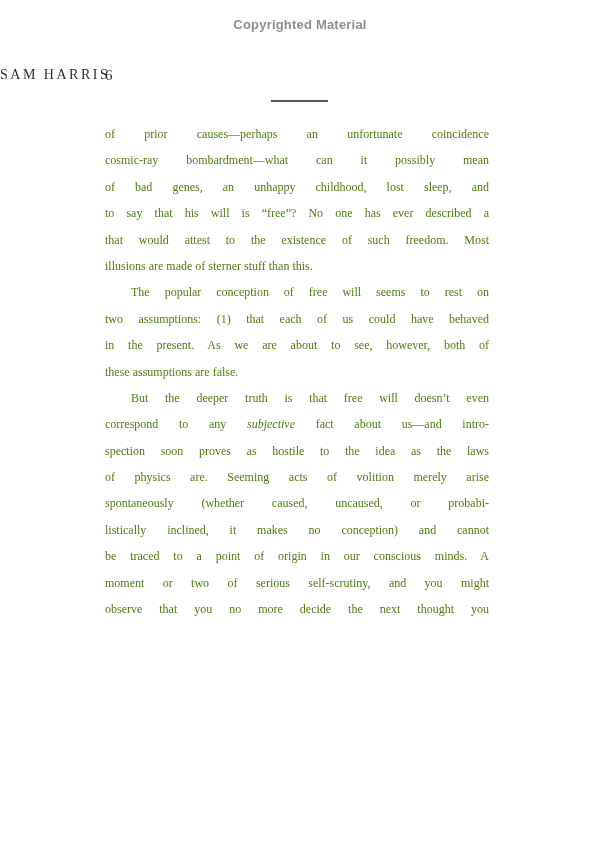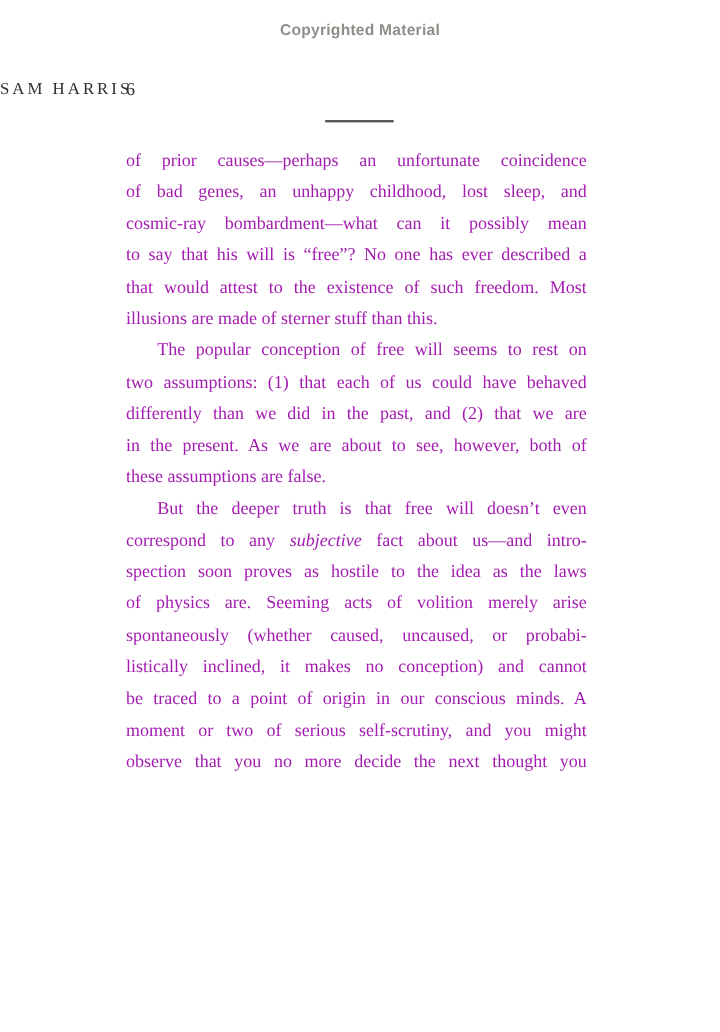--- a/index.html
+++ b/index.html
@@ -47,22 +47,22 @@
     top: 100px;
     width: 57px;
     height: 2px;
     background: #565656;
   }
   .page-body {
     position: absolute;
     left: 105px;
     top: 121px;
     width: 384px;
-    font-size: 15px;
-    color: #a21caf;
+    font-size: 12px;
+    color: #4d7c0f;
   }
   .line {
     height: 26.4px;
     line-height: 26.4px;
     text-align: justify;
     text-align-last: justify;
     white-space: normal;
   }
   .line.last { text-align-last: left; }
   .line.indent { text-indent: 26px; }
@@ -76,28 +76,27 @@
   <div class="copyright top">Copyrighted Material</div>
 
   <div class="page-number">6</div>
 
   <div class="running-header">SAM HARRIS</div>
 
   <div class="header-rule"></div>
 
   <div class="page-body">
       <div class="line">of prior causes—perhaps an unfortunate coincidence</div>
+      <div class="line">cosmic-ray bombardment—what can it possibly mean</div>
       <div class="line">of bad genes, an unhappy childhood, lost sleep, and</div>
-      <div class="line">cosmic-ray bombardment—what can it possibly mean</div>
       <div class="line">to say that his will is “free”? No one has ever described a</div>
       <div class="line">that would attest to the existence of such freedom. Most</div>
       <div class="line last">illusions are made of sterner stuff than this.</div>
       <div class="line indent">The popular conception of free will seems to rest on</div>
       <div class="line">two assumptions: (1) that each of us could have behaved</div>
-      <div class="line">differently than we did in the past, and (2) that we are</div>
       <div class="line">in the present. As we are about to see, however, both of</div>
       <div class="line last">these assumptions are false.</div>
       <div class="line indent">But the deeper truth is that free will doesn’t even</div>
       <div class="line">correspond to any <em>subjective</em> fact about us—and intro-</div>
       <div class="line">spection soon proves as hostile to the idea as the laws</div>
       <div class="line">of physics are. Seeming acts of volition merely arise</div>
       <div class="line">spontaneously (whether caused, uncaused, or probabi-</div>
       <div class="line">listically inclined, it makes no conception) and cannot</div>
       <div class="line">be traced to a point of origin in our conscious minds. A</div>
       <div class="line">moment or two of serious self-scrutiny, and you might</div>

